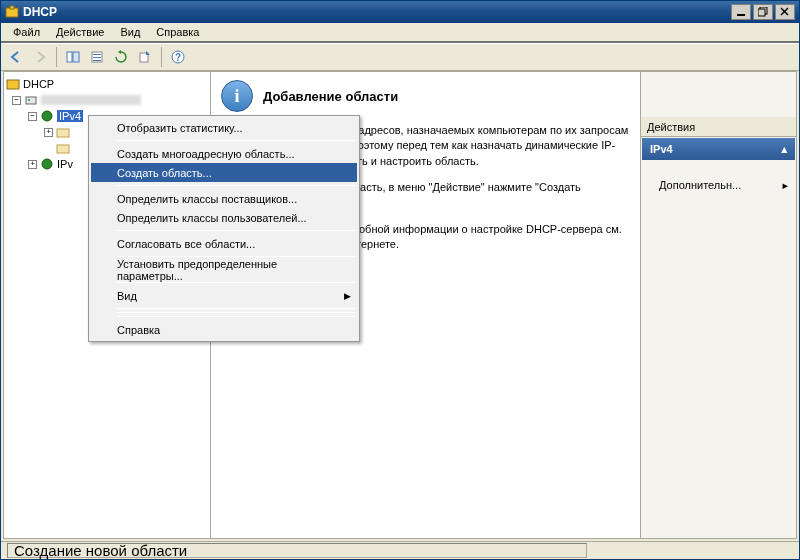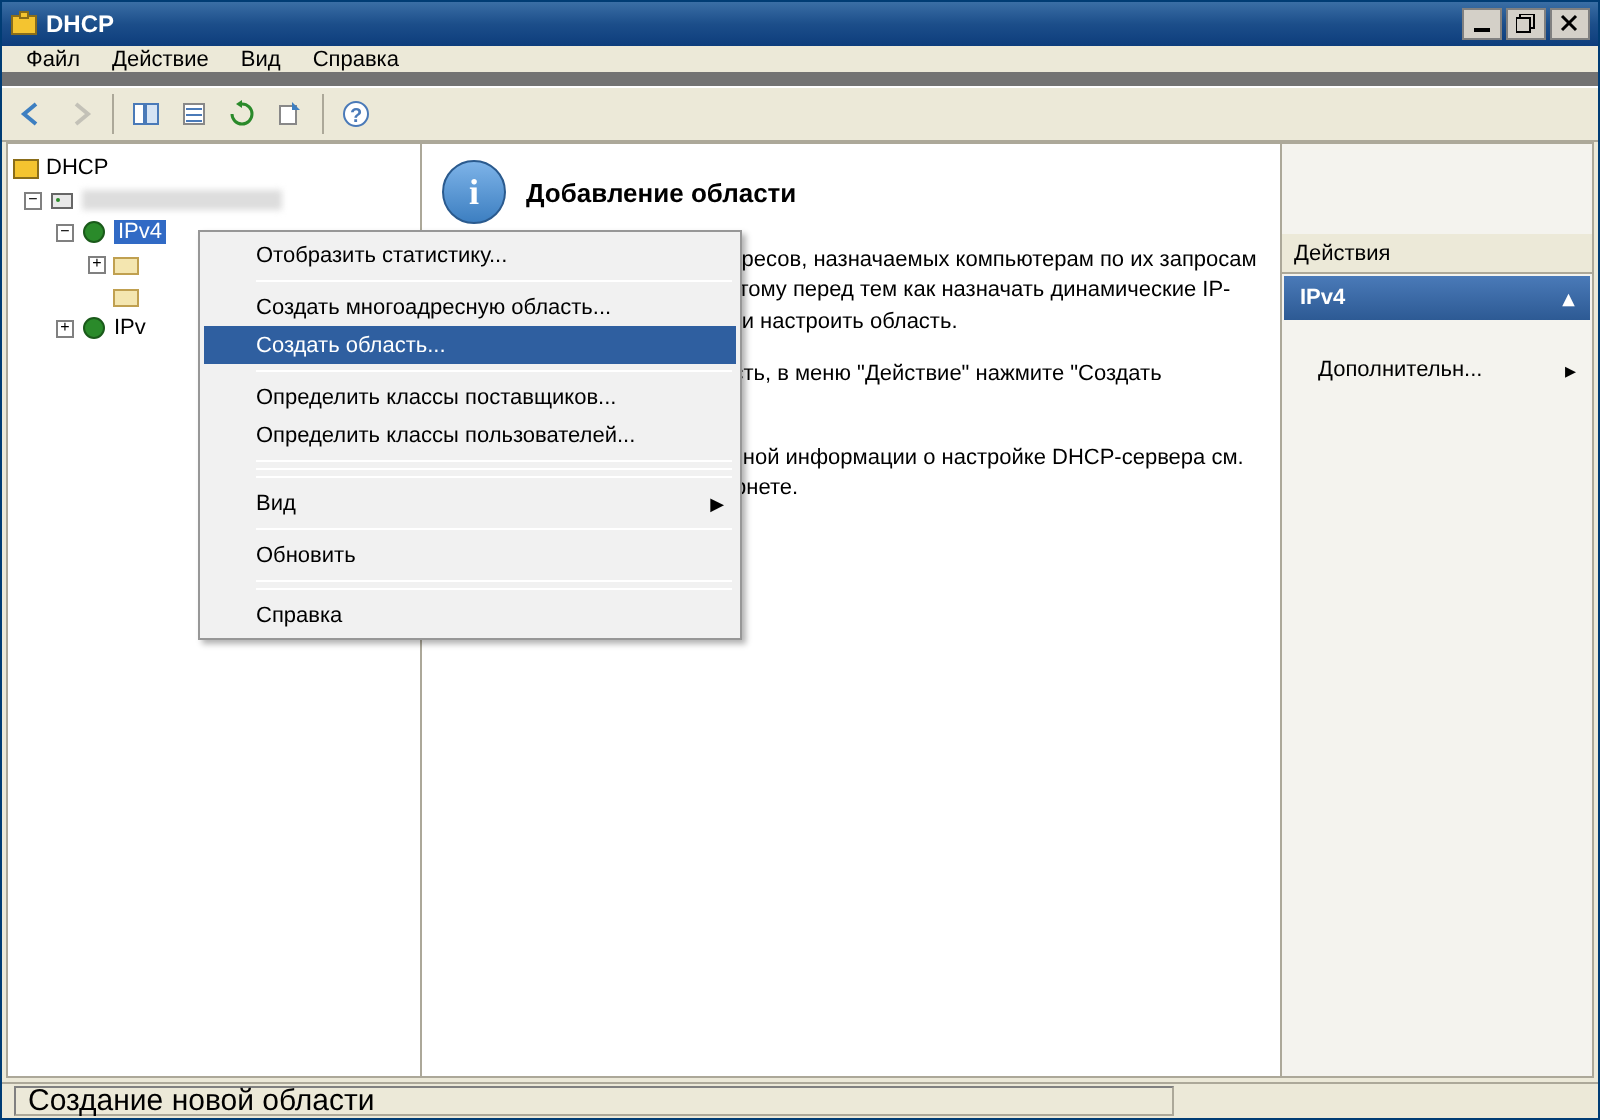--- a/index.html
+++ b/index.html
@@ -25,21 +25,21 @@
     padding: 0 4px;
     font-weight: bold;
     font-size: 12px;
   }
   .titlebar .icon { width:14px;height:14px;margin-right:4px; display:inline-flex;align-items:center;justify-content:center;}
   .title-caption { flex: 1; }
   .win-btns { display:flex; gap:2px; }
   .win-btn { width:20px;height:16px;background:#d4d0c8;border:1px solid #808080;display:flex;align-items:center;justify-content:center;font-size:10px;font-family:Arial;color:#000;}
   .win-btn.close{background:#d4d0c8;}
   
-  .menubar { height:20px; background:#ece9d8; display:flex; align-items:center; padding:0 4px; border-bottom:7px solid #737373;}
+  .menubar { height:20px; background:#ece9d8; display:flex; align-items:center; padding:0 4px; border-bottom:2px solid #737373;}
   .menubar span { padding:2px 8px; cursor:default; }
   
   .toolbar { height:28px; background:#ece9d8; border-top:1px solid #fff;border-bottom:1px solid #aca899; display:flex;align-items:center;padding:0 4px; gap:2px;}
   .tb-btn { width:22px;height:22px;border:1px solid transparent;display:flex;align-items:center;justify-content:center;border-radius:2px;}
   .tb-sep{width:1px;height:20px;background:#aca899;margin:0 3px;}
   
   .mainarea { flex:1; display:flex; border:1px solid #aca899; margin:0 2px 2px 2px; background:#fff; position:relative; min-height:0;}
   .tree-pane { width:207px; border-right:1px solid #aca899; background:#fff; position:relative; }
   .tree-root { padding:4px 2px; font-size:11px; }
   .tree-row { display:flex; align-items:center; height:16px; white-space:nowrap;}
@@ -52,21 +52,21 @@
   .info-icon{width:32px;height:32px;border-radius:50%;background:linear-gradient(#7db3e8,#3d7fc1);display:flex;align-items:center;justify-content:center;color:#fff;font-weight:bold;font-size:18px;font-family:Georgia,serif;border:1px solid #2a5a8e;}
   .content-title{font-weight:bold;font-size:13px;}
   .content-body{font-size:11px;line-height:1.4;}
   .actions-pane { width:155px; background:#f4f3ee; display:flex;flex-direction:column;}
   .actions-header{height:20px;background:#ece9d8;border-bottom:1px solid #aca899;display:flex;align-items:center;padding:0 6px;font-weight:normal;margin-top:45px;}
   .actions-sub{height:22px;background:linear-gradient(#4a7ab8,#2d5a94);color:#fff;display:flex;align-items:center;padding:0 8px;font-weight:bold;margin:1px;}
   .actions-item{padding:18px 8px 4px 18px;color:#000;}
   
   .context-menu{
     position:absolute;
-    left:99px; top:115px;
+    left:88px; top:115px;
     width:272px;
     background:#f1f1f1;
     border:1px solid #979797;
     box-shadow:2px 2px 3px rgba(0,0,0,0.3);
     z-index:10;
     padding:2px;
   }
   .ctx-item{height:19px;display:flex;align-items:center;padding:0 20px 0 26px;position:relative;}
   .ctx-item.highlight{background:#2f5fa0;color:#fff;}
   .ctx-sep{height:1px;background:#c5c5c5;margin:3px 2px 3px 26px;border-bottom:1px solid #fff;}
@@ -263,30 +263,33 @@
       <span>Создать область...</span>
     </div>
   <div class="ctx-sep"></div>
   <div class="ctx-item">
       <span>Определить классы поставщиков...</span>
     </div>
   <div class="ctx-item">
       <span>Определить классы пользователей...</span>
     </div>
   <div class="ctx-sep"></div>
-  <div class="ctx-sep"></div>
+  <div class="ctx-item">
+      <span>Согласовать все области...</span>
+    </div>
+  <div class="ctx-sep"></div>
+  <div class="ctx-item">
+      <span>Установить предопределенные параметры...</span>
+    </div>
   <div class="ctx-sep"></div>
   <div class="ctx-item">
       <span>Вид</span>
       <span class="ctx-arrow">▶</span>
     </div>
   <div class="ctx-sep"></div>
-  <div class="ctx-item">
-      <span>Обновить</span>
-    </div>
   <div class="ctx-sep"></div>
   <div class="ctx-sep"></div>
   <div class="ctx-item">
       <span>Справка</span>
     </div>
 </div>
 
 <div class="statusbar">
   <div class="status-cell main">Создание новой области</div>
 </div>

